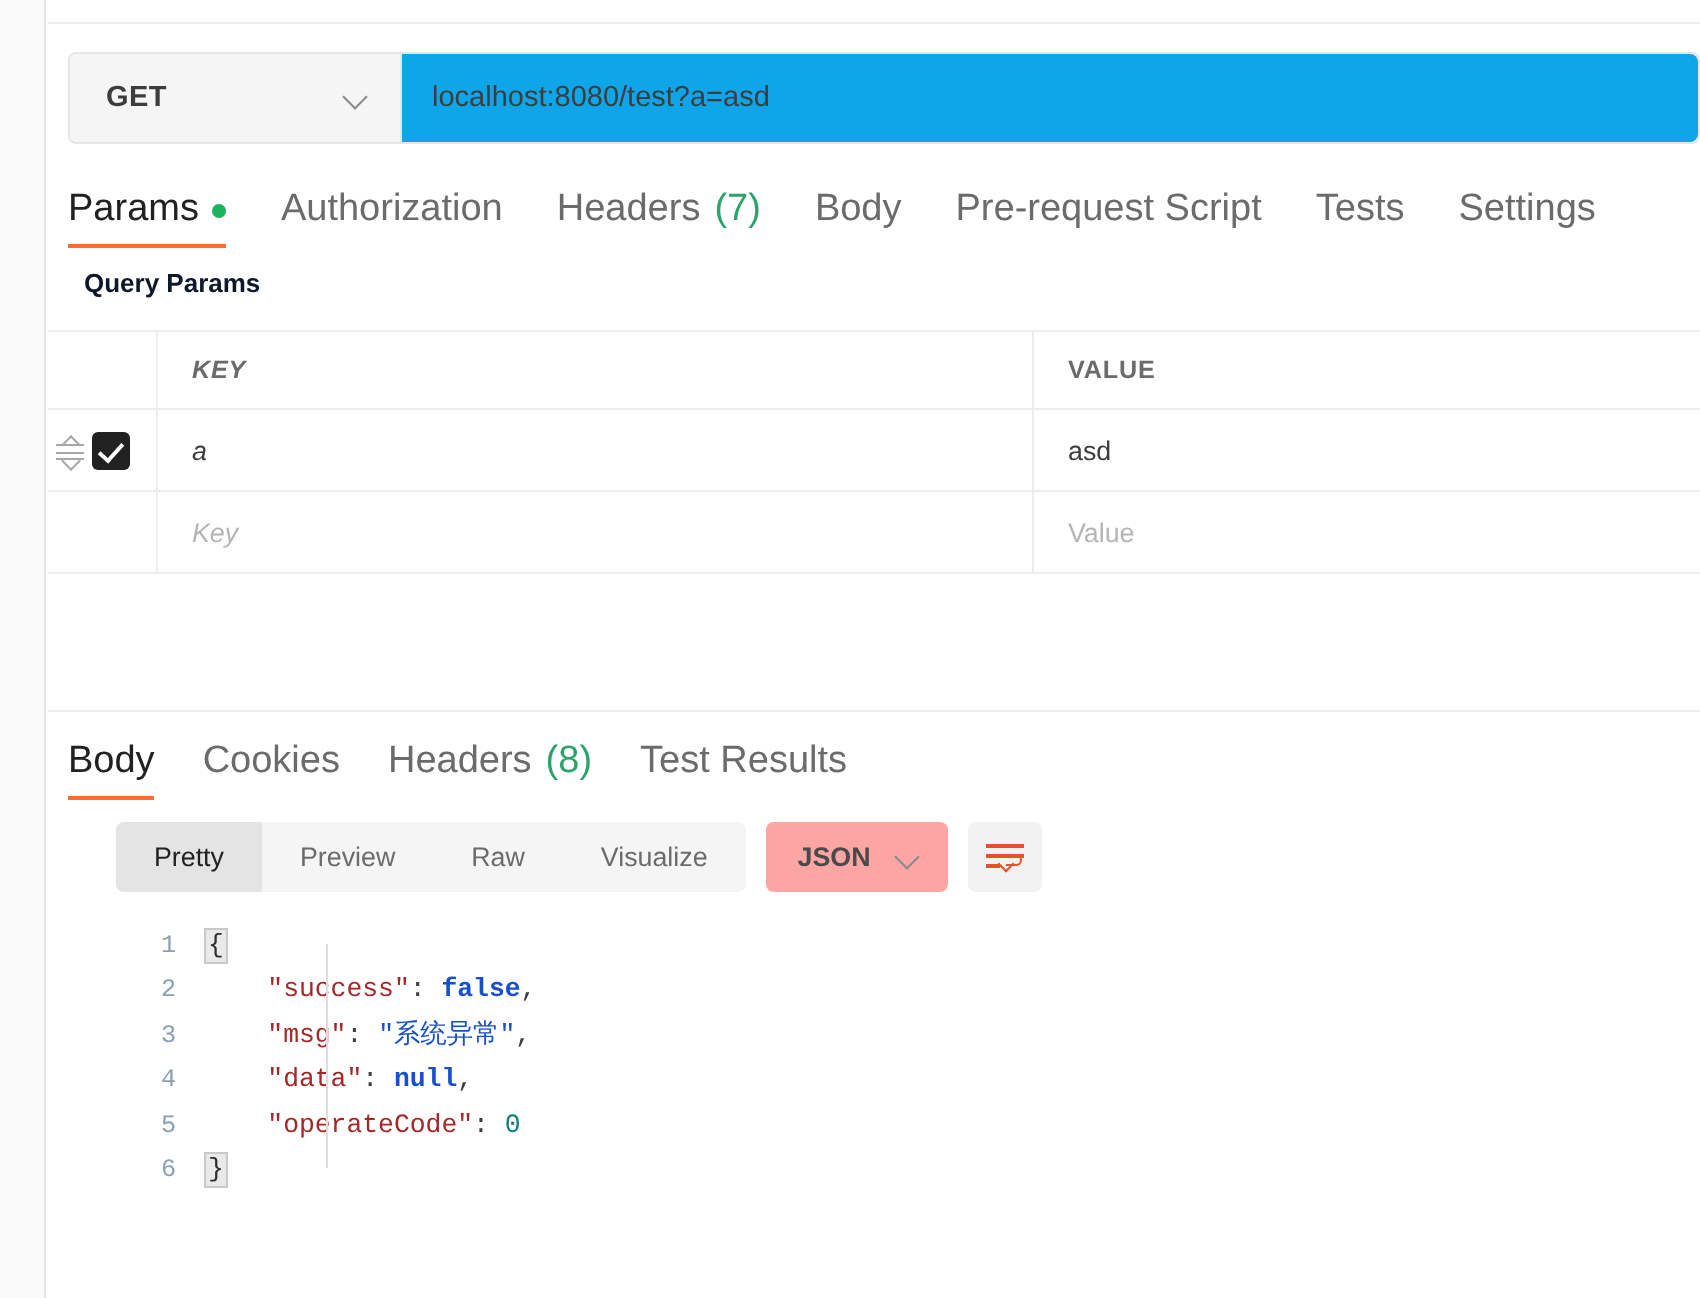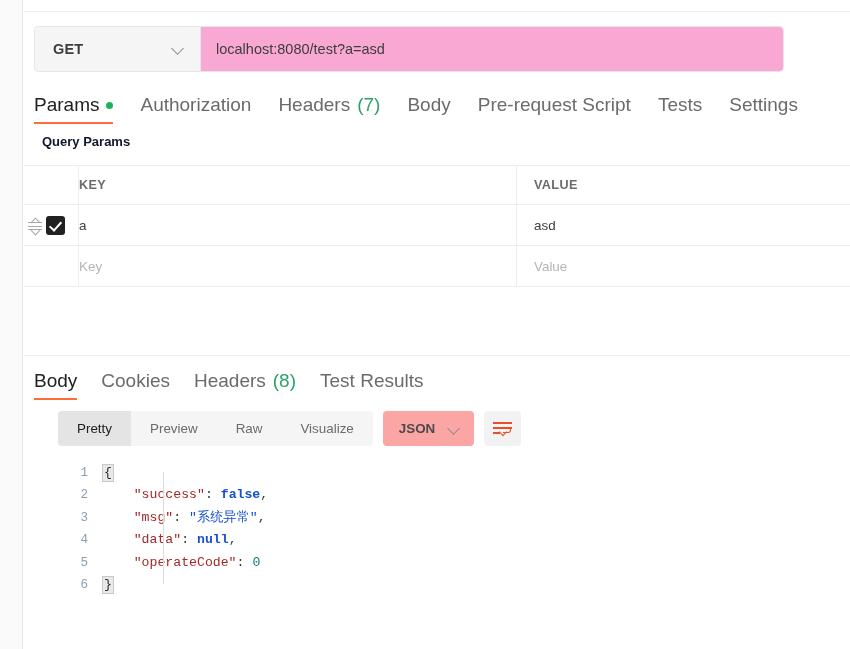--- a/index.html
+++ b/index.html
@@ -32,21 +32,21 @@
 
   .top-hairline {
     position: absolute; left: 0; top: 11px;
     width: 826px; height: 1px;
     background: #ededed;
   }
 
   
   .url-bar {
     position: absolute; left: 10px; top: 26px;
-    width: 750px; height: 46px;
+    width: 816px; height: 46px;
     background: #f5f5f5;
     border: 1px solid #e6e6e6;
     border-radius: 4px;
     display: flex;
     align-items: stretch;
   }
   .method-select {
     width: 166px;
     display: flex;
     align-items: center;
@@ -74,21 +74,21 @@
     width: 8px; height: 8px;
     border-right: 1.4px solid #8a8a8a;
     border-bottom: 1.4px solid #8a8a8a;
     transform: rotate(45deg);
   }
   .url-input {
     flex: 1;
     display: flex;
     align-items: center;
     padding-left: 15px;
-    background: #f9a8d4;
+    background: #0ea5e9;
     border-radius: 0 4px 4px 0;
     cursor: text;
   }
   .url-text {
     font-size: 14.5px;
     color: #3d3d3d;
   }
 
   
   .req-tabs {
@@ -151,25 +151,27 @@
     display: flex;
     align-items: center;
     gap: 4px;
     padding-left: 4px;
   }
   .pcell-key {
     flex: 0 0 439px;
     width: 439px;
     display: flex;
     align-items: center;
+    padding-left: 17px;
     border-left: 1px solid #ededed;
     border-right: 1px solid #ededed;
     font-size: 13.4px;
     color: #3d3d3d;
     cursor: text;
+    font-style: italic;
   }
   .pcell-val {
     flex: 1;
     display: flex;
     align-items: center;
     padding-left: 17px;
     font-size: 13.4px;
     color: #3d3d3d;
     cursor: text;
   }

